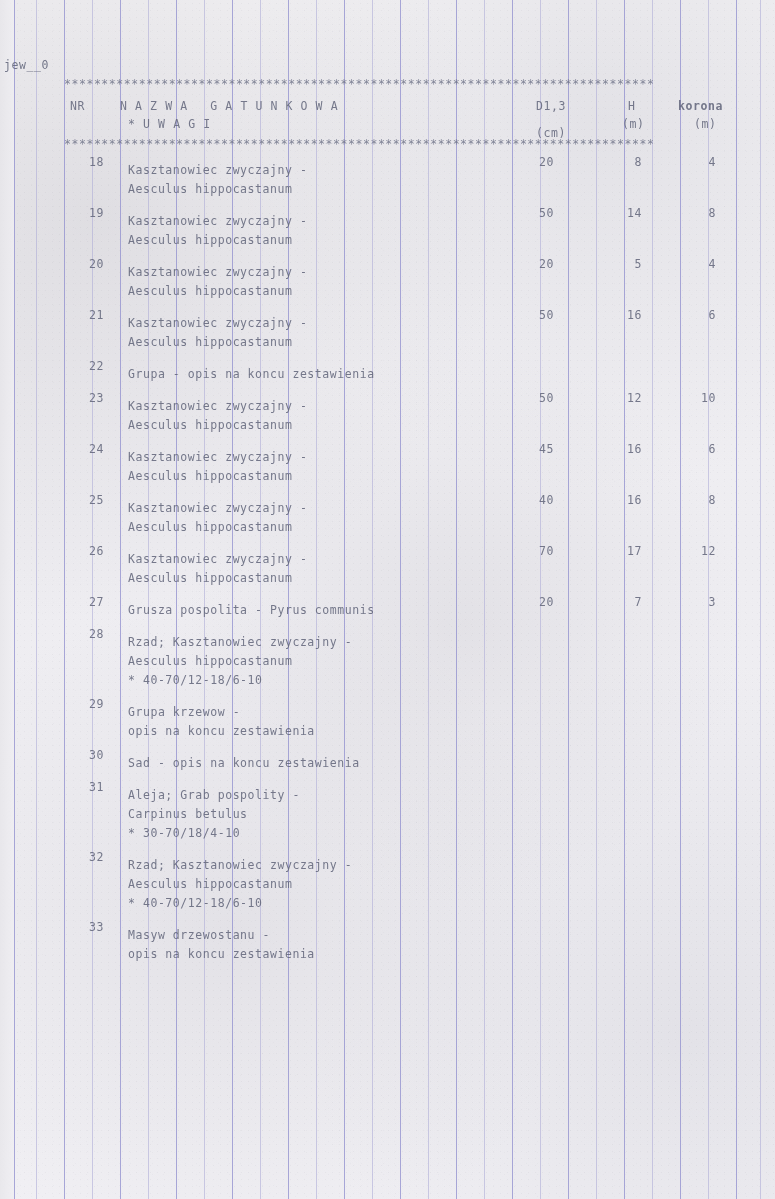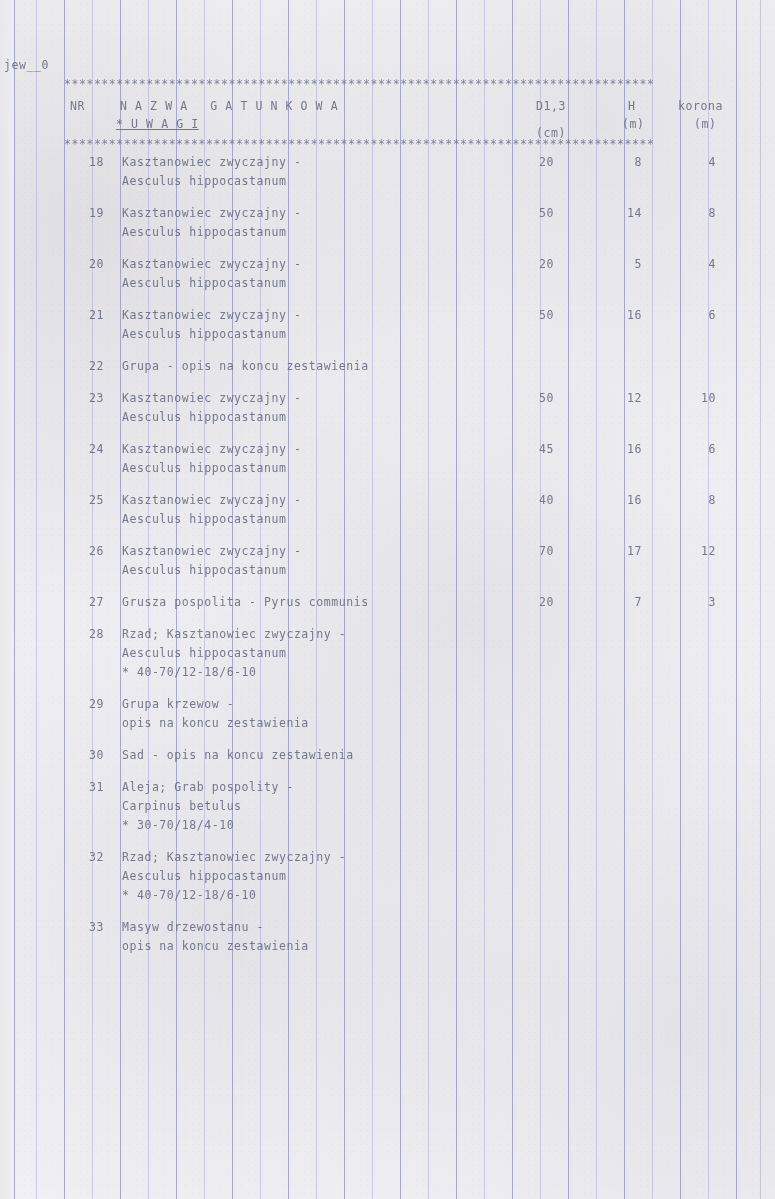--- a/index.html
+++ b/index.html
@@ -108,21 +108,21 @@
     color: #63677c;
   }
   .cell {
     position: absolute;
     white-space: pre;
     color: #62667b;
     font-size: 11.5px;
     letter-spacing: .55px;
   }
   .c-nr    { left: 70px;  width: 34px; text-align: right; }
-  .c-name  { left: 122px; }
+  .c-name  { left: 128px; margin-top: 8px; }
   .c-d     { left: 528px; width: 26px; text-align: right; }
   .c-h     { left: 620px; width: 22px; text-align: right; }
   .c-k     { left: 690px; width: 26px; text-align: right; }
 
   
   #printout, .cell, .hdr, .rule-line, .corner-label { opacity: .93; }
 </style>
 </head>
 <body>
 
@@ -165,26 +165,26 @@
     </div>
 
   <div class="corner-label">jew__0</div>
 
   <div id="printout">
 
     <div class="rule-line" id="sep-top" style="top:78px;">*******************************************************************************</div>
 
     <div class="hdr" style="left:70px;  top:100px;">NR</div>
     <div class="hdr" style="left:120px; top:100px;">N A Z W A   G A T U N K O W A</div>
-    <div class="hdr" style="left:116px; top:118px;text-decoration:underline;">* U W A G I</div>
+    <div class="hdr" style="left:128px; top:118px;">* U W A G I</div>
     <div class="hdr" style="left:536px; top:100px;">D1,3</div>
     <div class="hdr" style="left:536px; top:127px;">(cm)</div>
     <div class="hdr" style="left:628px; top:100px;">H</div>
     <div class="hdr" style="left:622px; top:118px;">(m)</div>
-    <div class="hdr" style="left:678px; top:100px;">korona</div>
+    <div class="hdr" style="left:678px; top:100px;font-weight:bold;">korona</div>
     <div class="hdr" style="left:694px; top:118px;">(m)</div>
 
     <div class="rule-line" id="sep-bottom" style="top:138px;">*******************************************************************************</div>
 
     <div id="rows-container"><div style="position: absolute; left: 0px; top: 156px; width: 775px; height: 38px;"><div class="cell c-nr" style="top: 0px;">18</div><div class="cell c-name" style="top: 0px;">Kasztanowiec zwyczajny -</div><div class="cell c-name" style="top: 19px;">Aesculus hippocastanum</div><div class="cell c-d" style="top: 0px;">20</div><div class="cell c-h" style="top: 0px;">8</div><div class="cell c-k" style="top: 0px;">4</div></div><div style="position: absolute; left: 0px; top: 207px; width: 775px; height: 38px;"><div class="cell c-nr" style="top: 0px;">19</div><div class="cell c-name" style="top: 0px;">Kasztanowiec zwyczajny -</div><div class="cell c-name" style="top: 19px;">Aesculus hippocastanum</div><div class="cell c-d" style="top: 0px;">50</div><div class="cell c-h" style="top: 0px;">14</div><div class="cell c-k" style="top: 0px;">8</div></div><div style="position: absolute; left: 0px; top: 258px; width: 775px; height: 38px;"><div class="cell c-nr" style="top: 0px;">20</div><div class="cell c-name" style="top: 0px;">Kasztanowiec zwyczajny -</div><div class="cell c-name" style="top: 19px;">Aesculus hippocastanum</div><div class="cell c-d" style="top: 0px;">20</div><div class="cell c-h" style="top: 0px;">5</div><div class="cell c-k" style="top: 0px;">4</div></div><div style="position: absolute; left: 0px; top: 309px; width: 775px; height: 38px;"><div class="cell c-nr" style="top: 0px;">21</div><div class="cell c-name" style="top: 0px;">Kasztanowiec zwyczajny -</div><div class="cell c-name" style="top: 19px;">Aesculus hippocastanum</div><div class="cell c-d" style="top: 0px;">50</div><div class="cell c-h" style="top: 0px;">16</div><div class="cell c-k" style="top: 0px;">6</div></div><div style="position: absolute; left: 0px; top: 360px; width: 775px; height: 19px;"><div class="cell c-nr" style="top: 0px;">22</div><div class="cell c-name" style="top: 0px;">Grupa - opis na koncu zestawienia</div></div><div style="position: absolute; left: 0px; top: 392px; width: 775px; height: 38px;"><div class="cell c-nr" style="top: 0px;">23</div><div class="cell c-name" style="top: 0px;">Kasztanowiec zwyczajny -</div><div class="cell c-name" style="top: 19px;">Aesculus hippocastanum</div><div class="cell c-d" style="top: 0px;">50</div><div class="cell c-h" style="top: 0px;">12</div><div class="cell c-k" style="top: 0px;">10</div></div><div style="position: absolute; left: 0px; top: 443px; width: 775px; height: 38px;"><div class="cell c-nr" style="top: 0px;">24</div><div class="cell c-name" style="top: 0px;">Kasztanowiec zwyczajny -</div><div class="cell c-name" style="top: 19px;">Aesculus hippocastanum</div><div class="cell c-d" style="top: 0px;">45</div><div class="cell c-h" style="top: 0px;">16</div><div class="cell c-k" style="top: 0px;">6</div></div><div style="position: absolute; left: 0px; top: 494px; width: 775px; height: 38px;"><div class="cell c-nr" style="top: 0px;">25</div><div class="cell c-name" style="top: 0px;">Kasztanowiec zwyczajny -</div><div class="cell c-name" style="top: 19px;">Aesculus hippocastanum</div><div class="cell c-d" style="top: 0px;">40</div><div class="cell c-h" style="top: 0px;">16</div><div class="cell c-k" style="top: 0px;">8</div></div><div style="position: absolute; left: 0px; top: 545px; width: 775px; height: 38px;"><div class="cell c-nr" style="top: 0px;">26</div><div class="cell c-name" style="top: 0px;">Kasztanowiec zwyczajny -</div><div class="cell c-name" style="top: 19px;">Aesculus hippocastanum</div><div class="cell c-d" style="top: 0px;">70</div><div class="cell c-h" style="top: 0px;">17</div><div class="cell c-k" style="top: 0px;">12</div></div><div style="position: absolute; left: 0px; top: 596px; width: 775px; height: 19px;"><div class="cell c-nr" style="top: 0px;">27</div><div class="cell c-name" style="top: 0px;">Grusza pospolita - Pyrus communis</div><div class="cell c-d" style="top: 0px;">20</div><div class="cell c-h" style="top: 0px;">7</div><div class="cell c-k" style="top: 0px;">3</div></div><div style="position: absolute; left: 0px; top: 628px; width: 775px; height: 57px;"><div class="cell c-nr" style="top: 0px;">28</div><div class="cell c-name" style="top: 0px;">Rzad; Kasztanowiec zwyczajny -</div><div class="cell c-name" style="top: 19px;">Aesculus hippocastanum</div><div class="cell c-name" style="top: 38px;">* 40-70/12-18/6-10</div></div><div style="position: absolute; left: 0px; top: 698px; width: 775px; height: 38px;"><div class="cell c-nr" style="top: 0px;">29</div><div class="cell c-name" style="top: 0px;">Grupa krzewow -</div><div class="cell c-name" style="top: 19px;">opis na koncu zestawienia</div></div><div style="position: absolute; left: 0px; top: 749px; width: 775px; height: 19px;"><div class="cell c-nr" style="top: 0px;">30</div><div class="cell c-name" style="top: 0px;">Sad - opis na koncu zestawienia</div></div><div style="position: absolute; left: 0px; top: 781px; width: 775px; height: 57px;"><div class="cell c-nr" style="top: 0px;">31</div><div class="cell c-name" style="top: 0px;">Aleja; Grab pospolity -</div><div class="cell c-name" style="top: 19px;">Carpinus betulus</div><div class="cell c-name" style="top: 38px;">* 30-70/18/4-10</div></div><div style="position: absolute; left: 0px; top: 851px; width: 775px; height: 57px;"><div class="cell c-nr" style="top: 0px;">32</div><div class="cell c-name" style="top: 0px;">Rzad; Kasztanowiec zwyczajny -</div><div class="cell c-name" style="top: 19px;">Aesculus hippocastanum</div><div class="cell c-name" style="top: 38px;">* 40-70/12-18/6-10</div></div><div style="position: absolute; left: 0px; top: 921px; width: 775px; height: 38px;"><div class="cell c-nr" style="top: 0px;">33</div><div class="cell c-name" style="top: 0px;">Masyw drzewostanu -</div><div class="cell c-name" style="top: 19px;">opis na koncu zestawienia</div></div></div>
   </div>
 
 </div>
 
 </body></html>

